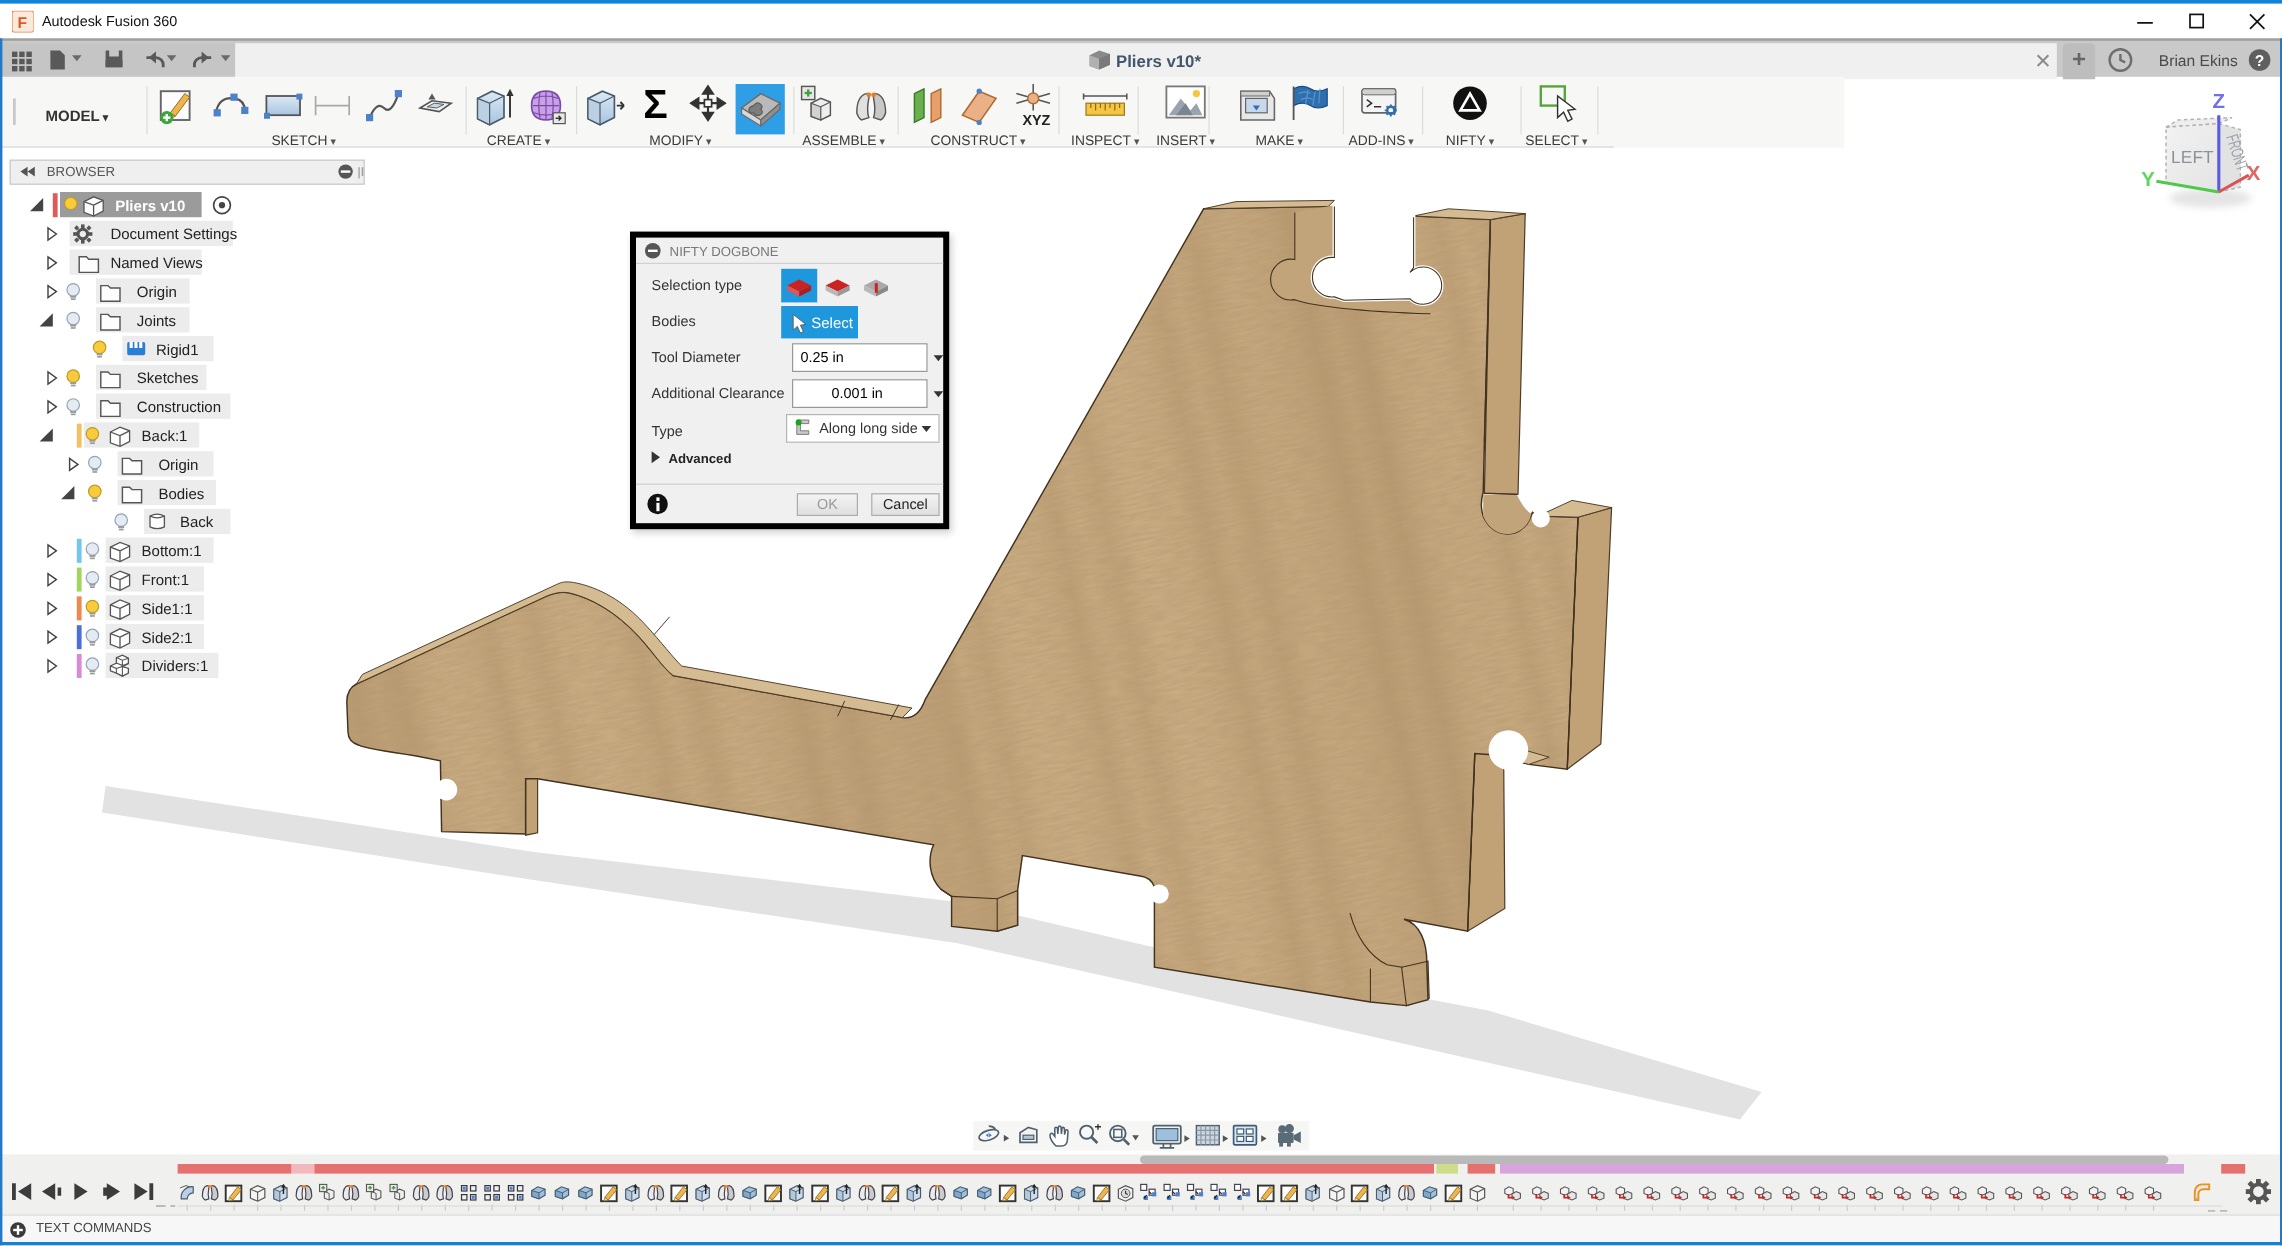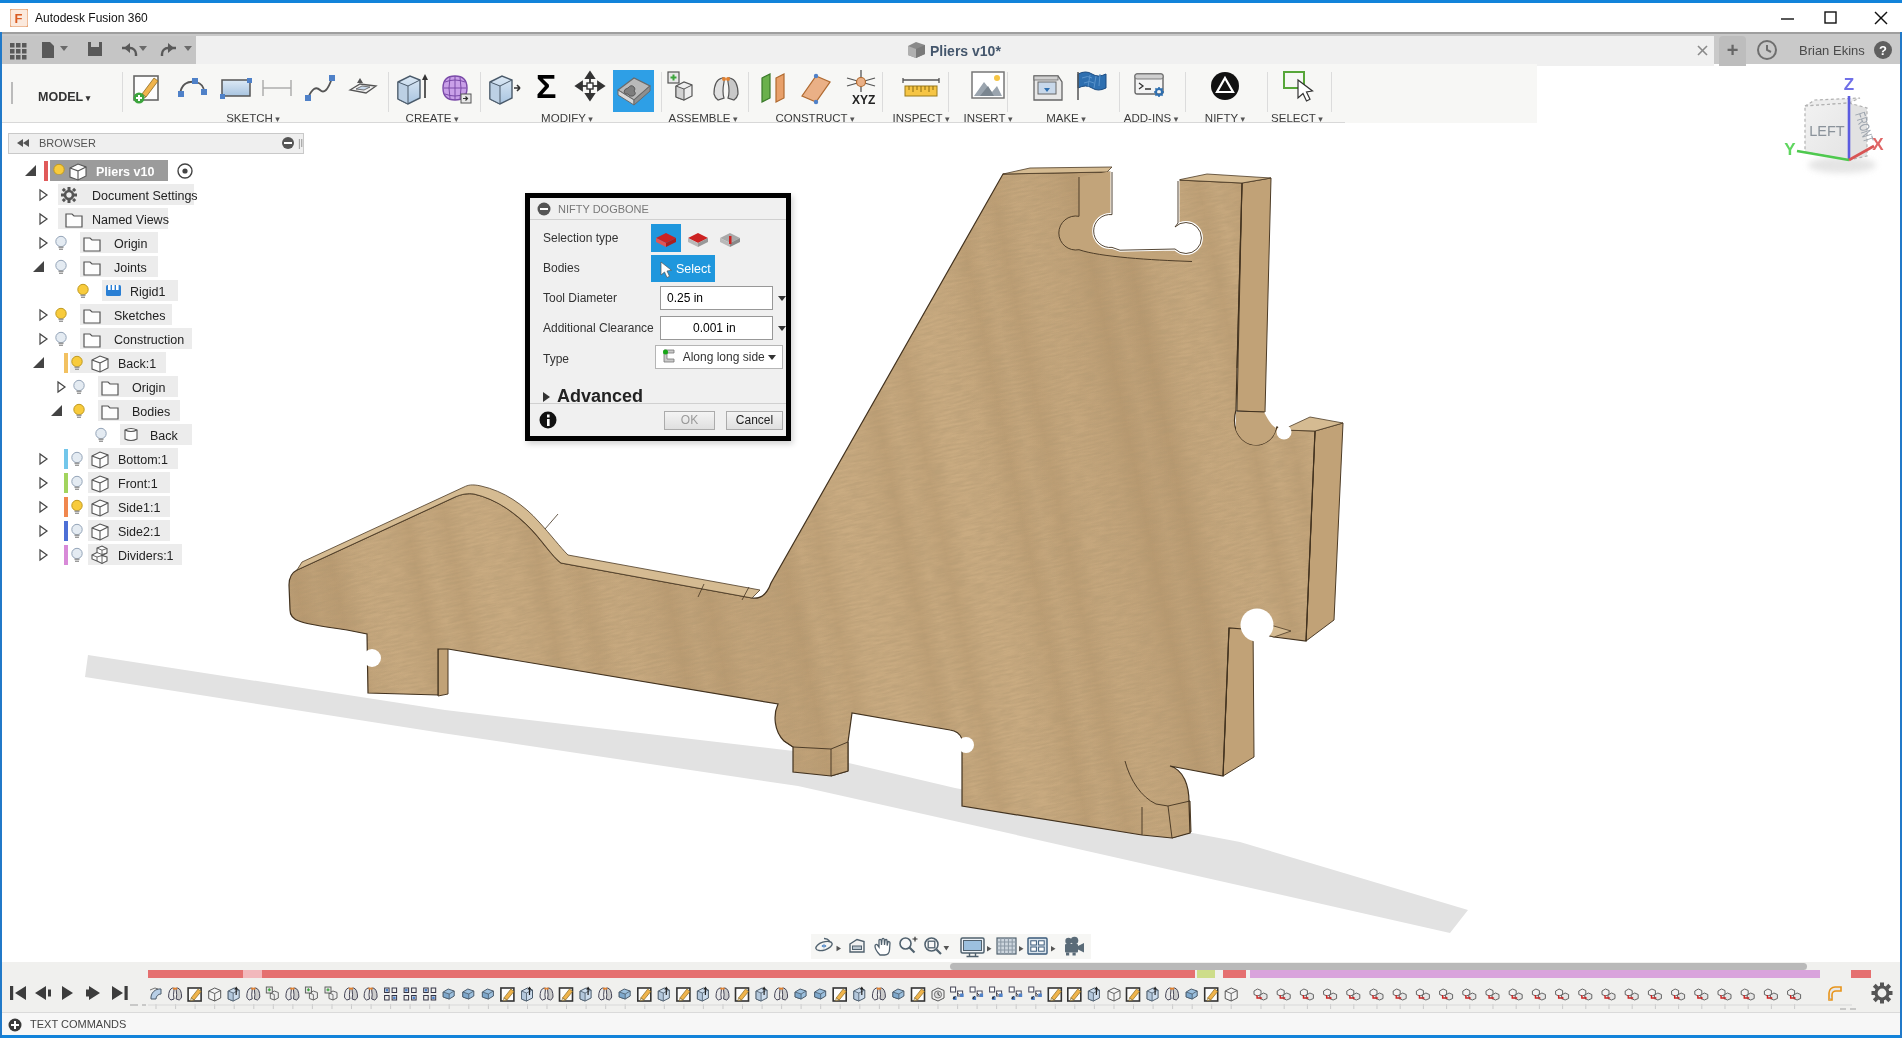--- a/index.html
+++ b/index.html
@@ -705,21 +705,21 @@
   <input class="dinput" style="top: 118px; padding-left: 32px;" value="0.001 in" readonly="">
   <div class="dcaret" style="left:248px;top:128px"></div>
   <div class="dinput" style="top:147px;left:125px;width:128px;border-color:#b5b5b5;">
     <svg width="18" height="16" style="vertical-align:-3px">
         <path d="M2,2 h10 v3 h-7 v6 h7 v3 h-10 z" fill="#c9c9c9" stroke="#777" stroke-width="0.8"></path>
         <circle cx="3.5" cy="4" r="2.5" fill="#17a617"></circle>
       </svg>
     Along long side
   </div>
   <div class="dcaret" style="left:238px;top:157px"></div>
-  <div style="position:absolute;left:13px;top:188px;font-weight:bold;font-size:18px;color:#222"><span style="display:inline-block;width:0;height:0;border-left:7px solid #333;border-top:5px solid transparent;border-bottom:5px solid transparent;margin-right:7px"></span>Advanced</div>
+  <div style="position:absolute;left:13px;top:178px;font-weight:bold;font-size:11px;color:#222"><span style="display:inline-block;width:0;height:0;border-left:7px solid #333;border-top:5px solid transparent;border-bottom:5px solid transparent;margin-right:7px"></span>Advanced</div>
   <div id="dlgfoot">
     <svg class="abs" style="left:8px;top:6px" width="20" height="20">
         <circle cx="10" cy="10" r="8.5" fill="#111"></circle>
         <rect x="9" y="4.5" width="2.6" height="3" fill="#fff"></rect>
         <rect x="9" y="9" width="2.6" height="7" fill="#fff"></rect>
       </svg>
     <div class="dbtn" style="left:134px;width:51px;color:#9a9a9a">OK</div>
     <div class="dbtn" style="left:196px;width:57px;color:#222">Cancel</div>
   </div>
 </div>

